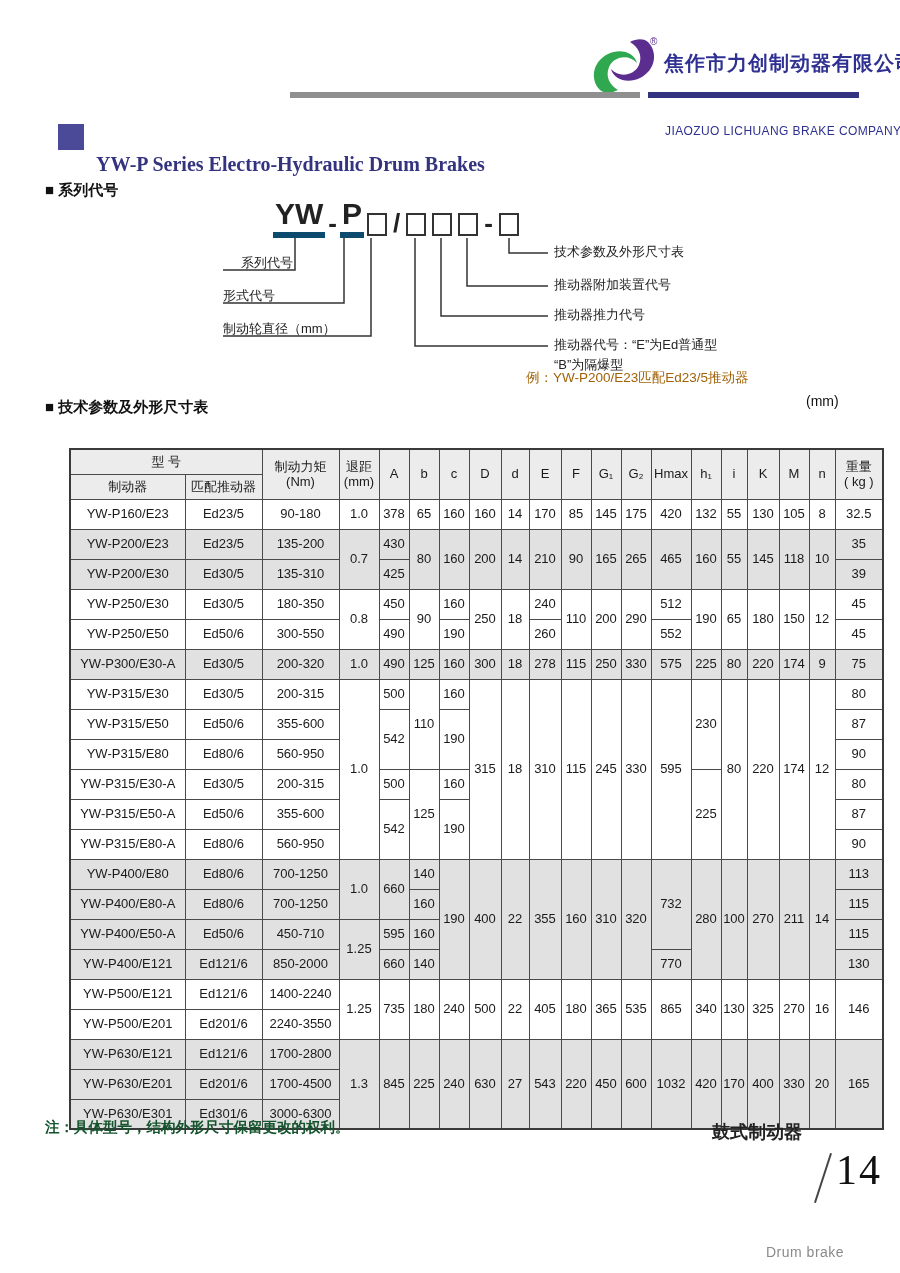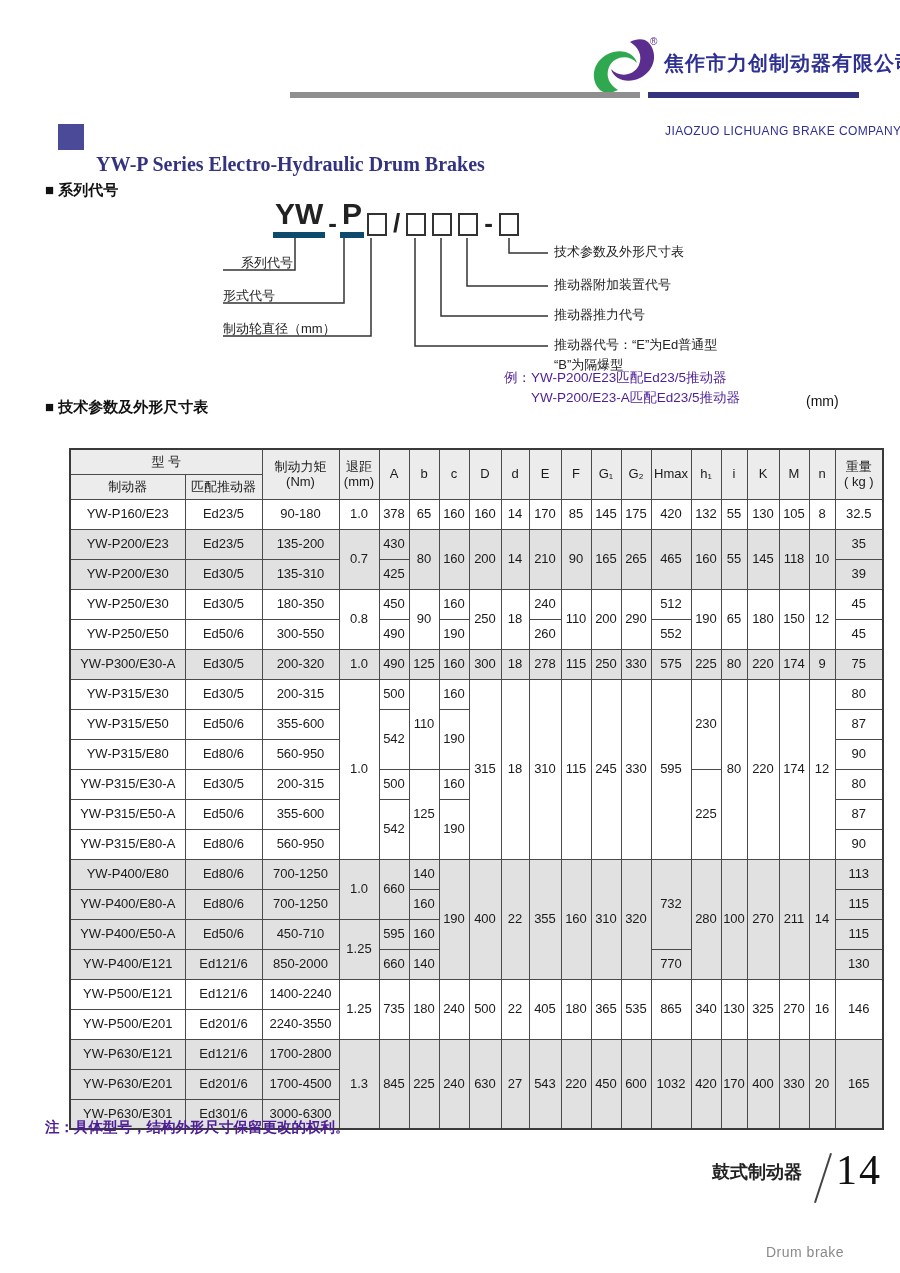--- a/index.html
+++ b/index.html
@@ -35,34 +35,34 @@
   .dg-label { position:absolute; white-space:nowrap; color:#222; }
   .dg-left-0 { left:23px; top:56px; }
   .dg-left-1 { left:5px; top:89px; }
   .dg-left-2 { left:5px; top:122px; }
   .dg-right-0 { left:336px; top:45px; }
   .dg-right-1 { left:336px; top:78px; }
   .dg-right-2 { left:336px; top:108px; }
   .dg-right-3 { left:336px; top:138px; }
   .dg-right-4 { left:336px; top:158px; }
 
-  .examples { position:absolute; left:504px; top:368px; font-size:13.5px; color:#4c1d95; line-height:20px; white-space:nowrap; }
+  .examples { position:absolute; left:526px; top:368px; font-size:13.5px; color:#a16207; line-height:20px; white-space:nowrap; }
   .examples .ex2 { padding-left:27px; }
 
   
   .tbl-wrap { position:absolute; left:45px; top:448px;margin-left:24px; }
   table { border-collapse:collapse; table-layout:fixed; width:813px; border:2px solid #3a3a3a; }
   th, td { border:1px solid #4a4a4a; text-align:center; vertical-align:middle; font-size:13px; font-weight:normal; color:#1a1a1a; padding:0 1px; white-space:pre-line; overflow:hidden; line-height:1.2; }
   thead th { height:25px; background:#ececec; }
   tbody td { height:30px; background:#fff; }
   tbody tr.shade td { background:#e1e1e1; }
 
   
-  .note { position:absolute; left:45px; top:1118px; font-size:14.5px; font-weight:bold; color:#4c1d95; }
-  .foot-cn { position:absolute; left:712px; top:1160px; font-size:18px; font-weight:bold; color:#222; }
+  .note { position:absolute; left:45px; top:1118px; font-size:14.5px; font-weight:bold; color:#14532d; }
+  .foot-cn { position:absolute; left:712px; top:1120px; font-size:18px; font-weight:bold; color:#222; }
   .foot-en { position:absolute; left:766px; top:1244px; font-size:14px; color:#8a8a8a; letter-spacing:0.5px; }
   .foot-slash { position:absolute; left:822px; top:1152px; width:2px; height:52px; background:#444; transform:rotate(18deg); }
   .foot-page { position:absolute; left:836px; top:1146px; font-size:42px; font-family:"Liberation Serif", serif; color:#111; letter-spacing:2px; }
 </style>
 </head>
 <body>
 
 <div class="page">
 
   <div class="logo-wrap">
@@ -110,21 +110,20 @@
     <div class="dg-label dg-left-2">制动轮直径（mm）</div>
     <div class="dg-label dg-right-0">技术参数及外形尺寸表</div>
     <div class="dg-label dg-right-1">推动器附加装置代号</div>
     <div class="dg-label dg-right-2">推动器推力代号</div>
     <div class="dg-label dg-right-3">推动器代号：“E”为Ed普通型</div>
     <div class="dg-label dg-right-4">“B”为隔爆型</div>
   </div>
 
   <div class="examples">
     <div>例：YW-P200/E23匹配Ed23/5推动器</div>
-    <div class="ex2">YW-P200/E23-A匹配Ed23/5推动器</div>
   </div>
 
   <div class="sec-head sec-tech">■ 技术参数及外形尺寸表</div>
   <div class="unit-mm">(mm)</div>
 
   <div class="tbl-wrap">
     <table>
       <colgroup>
         <col style="width:115px">
           <col style="width:77px">

